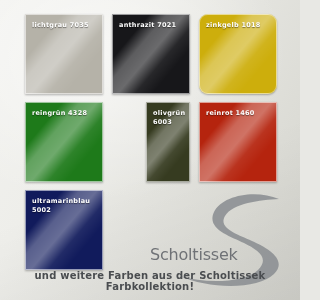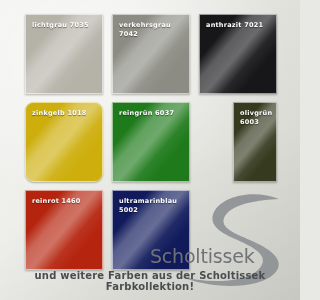--- a/index.html
+++ b/index.html
@@ -105,21 +105,21 @@
     top: 192px;
     width: 122px;
     height: 98px;
   }
   #logo svg { display: block; width: 100%; height: 100%; }
   #logo-wordmark {
     position: absolute;
     left: -28px;
     top: 53px;
     font-family: "DejaVu Sans", "Liberation Sans", sans-serif;
-    font-size: 19px;
+    font-size: 16px;
     color: #6f7276;
     letter-spacing: -0.2px;
   }
 
   
   #caption {
     position: absolute;
     left: 0;
     right: 0;
     bottom: 8px;
@@ -138,43 +138,37 @@
   <div id="paper-shade"></div>
 
   <div id="swatch-grid">
 
     <div class="swatch" style="background-color: rgb(181, 178, 168);">
       <div class="gloss"></div>
       <div class="edge"></div>
       <div class="swatch-label" style="color: rgb(255, 255, 255);">lichtgrau 7035</div>
     </div>
 
-    <div class="swatch" style="background-color: rgb(140, 140, 132);">
-      <div class="gloss"></div>
-      <div class="edge"></div>
-      <div class="swatch-label" style="color: rgb(255, 255, 255);">verkehrsgrau
-7042</div>
-    </div>
 
     <div class="swatch" style="background-color: rgb(23, 23, 26);">
       <div class="gloss"></div>
       <div class="edge"></div>
       <div class="swatch-label" style="color: rgb(255, 255, 255);">anthrazit 7021</div>
     </div>
 
     <div class="swatch" style="background-color: rgb(205, 174, 12); border-radius: 9px;">
       <div class="gloss"></div>
       <div class="edge"></div>
       <div class="swatch-label" style="color: rgb(255, 255, 255);">zinkgelb 1018</div>
     </div>
 
     <div class="swatch" style="background-color: rgb(30, 122, 26);">
       <div class="gloss"></div>
       <div class="edge"></div>
-      <div class="swatch-label" style="color: rgb(255, 255, 255);">reingrün 6037</div>
+      <div class="swatch-label" style="color: rgb(255, 255, 255);">reingrün 4328</div>
     </div>
 
     <div class="swatch" style="background-color: rgb(54, 59, 32); margin-left: 34px;">
       <div class="gloss"></div>
       <div class="edge"></div>
       <div class="swatch-label" style="color: rgb(255, 255, 255);">olivgrün 6003</div>
     </div>
 
     <div class="swatch" style="background-color: rgb(181, 36, 14);">
       <div class="gloss"></div>

